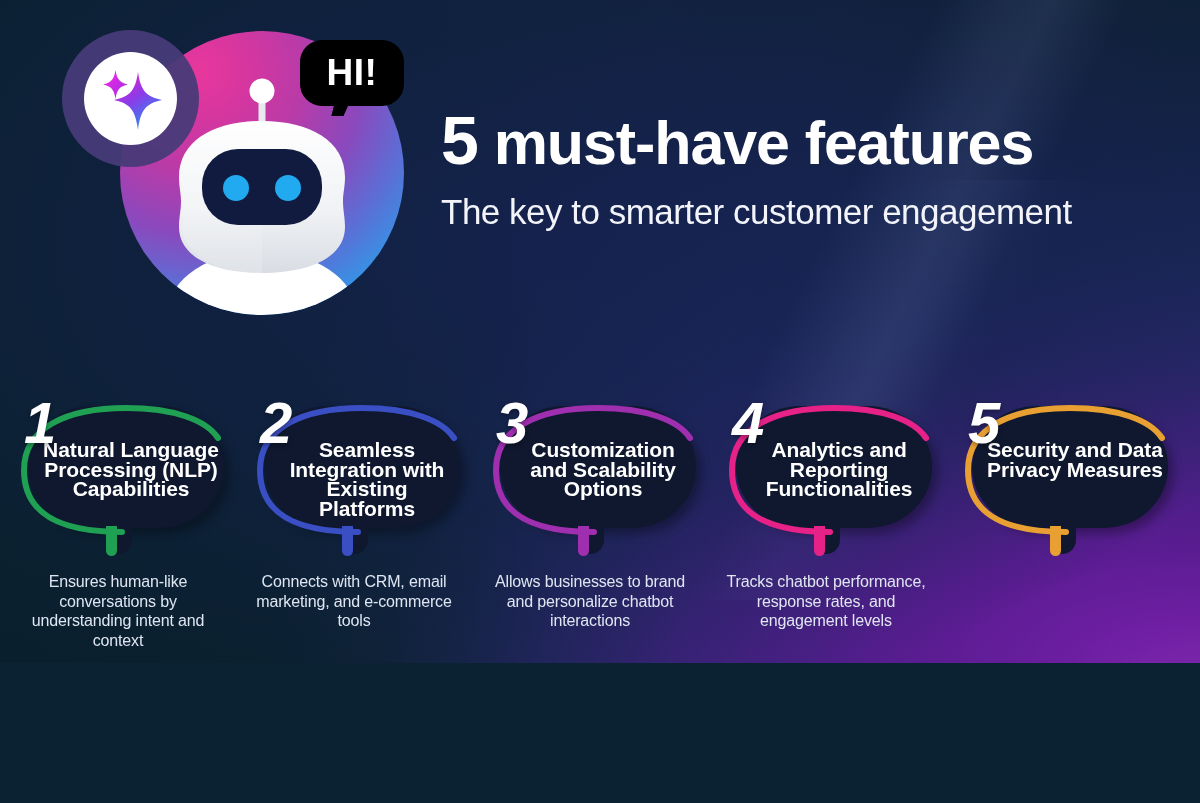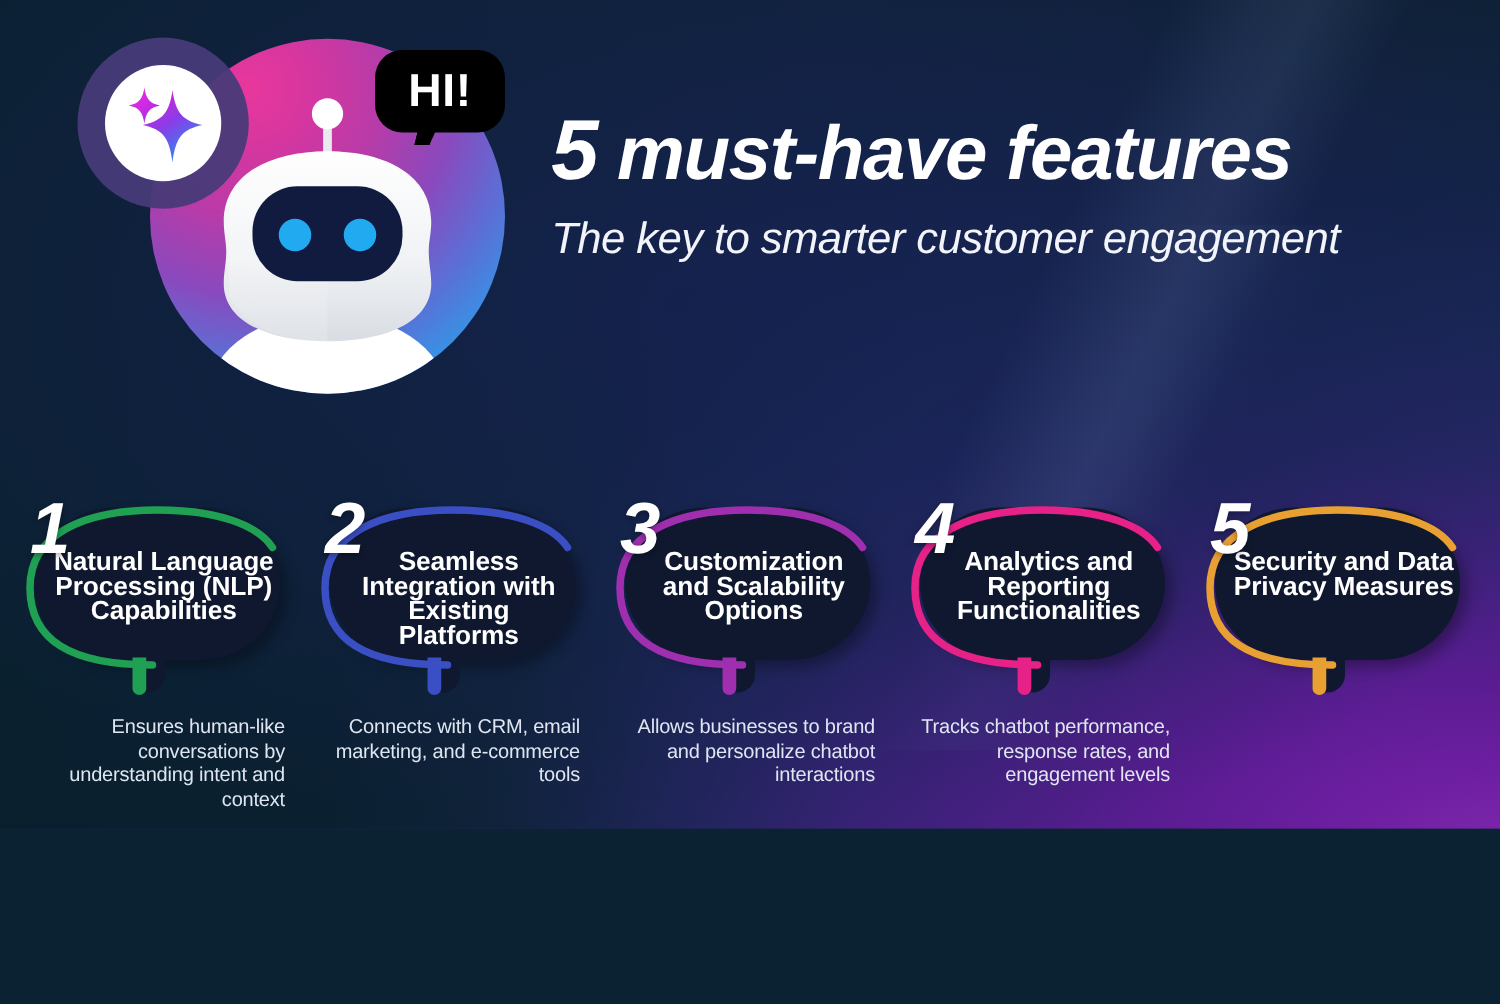--- a/index.html
+++ b/index.html
@@ -91,21 +91,21 @@
   }
   .hi-text {
     position:absolute; left:0; top:0; width:104px; height:66px;
     display:flex; align-items:center; justify-content:center;
     color:#fff; font-weight:bold; font-size:37px;
     letter-spacing:0.5px;
     font-family:"Liberation Sans", sans-serif;
   }
 
   
-  #headline { position:absolute; left:441px; top:84px; width:680px;font-style:italic; }
+  #headline { position:absolute; left:441px; top:104px; width:680px; }
   .h-line1 {
     color:#ffffff;
     font-size:61px; line-height:72px;
     font-weight:bold;
     letter-spacing:-1.1px;
     white-space:nowrap;
   }
   .h-big {
     font-size:68px; font-weight:bold; letter-spacing:-1px;
   }
@@ -189,21 +189,21 @@
     font-size:21px;
     line-height:19.6px;
     font-weight:bold;
     letter-spacing:-0.1px;
     z-index:5;
   }
   .card-desc {
     position:absolute;
     left:8px; top:180px;
     width:220px;
-    text-align:right;
+    text-align:center;
     color:#dfe6f2;
     font-size:16px;
     line-height:19.6px;
     font-weight:normal;
     letter-spacing:-0.15px;
   }
 
   
   #logo {
     position:absolute; left:488px; top:716px;

